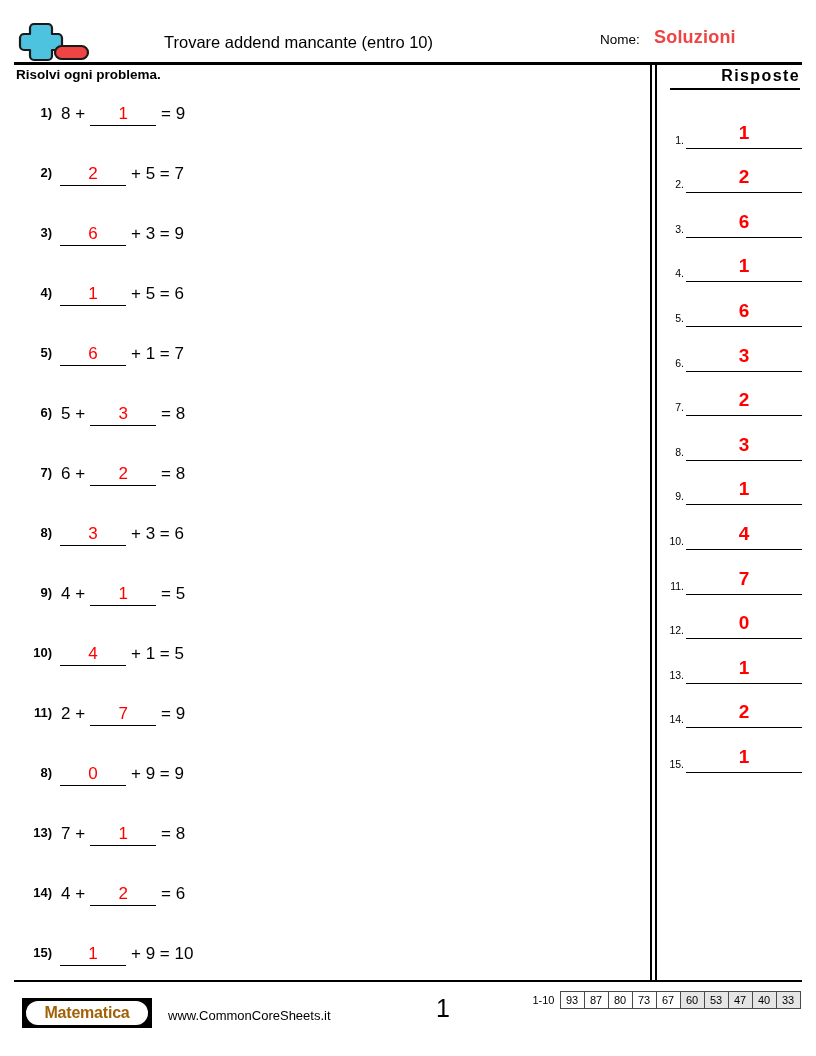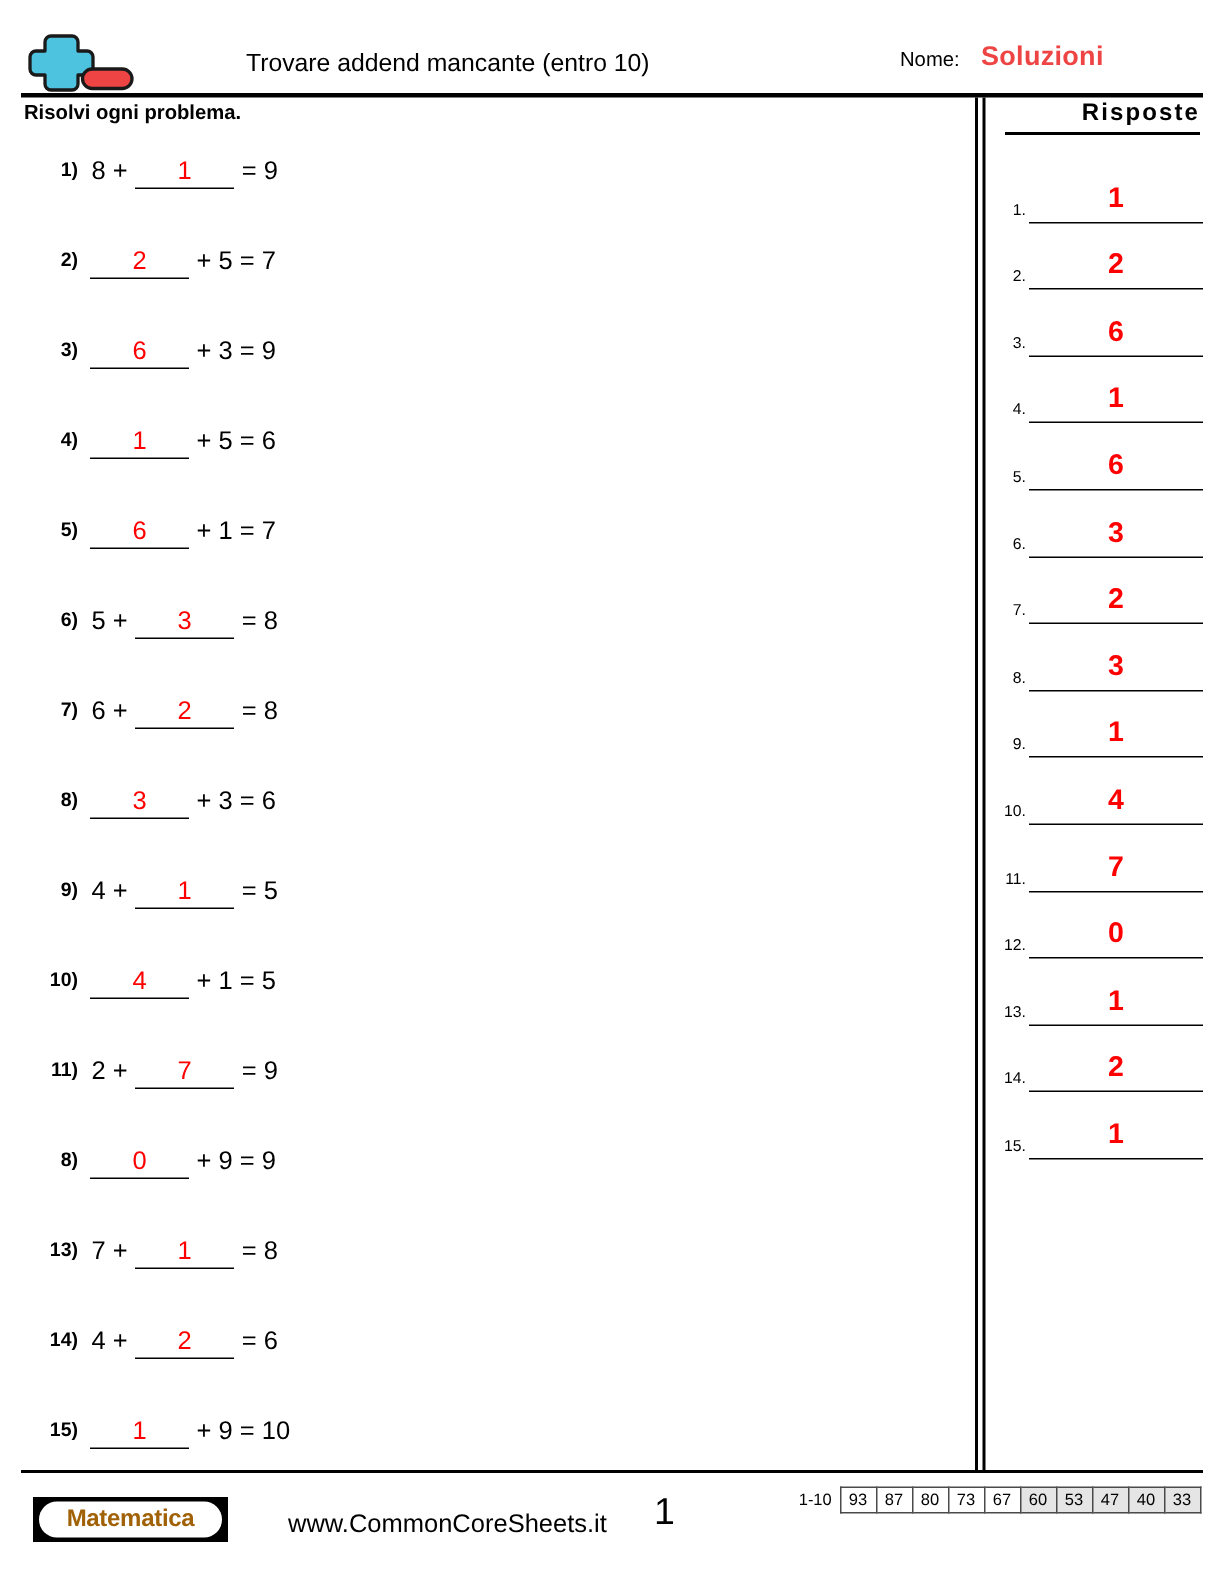--- a/index.html
+++ b/index.html
@@ -226,23 +226,22 @@
     justify-content: center;
     font-size: 16px;
     font-weight: bold;
     color: #a16207;
     letter-spacing: -0.2px;
   }
   .site {
     position: absolute;
     left: 168px;
     top: 1007px;
-    font-size: 17px;
+    font-size: 13px;
     line-height: 18px;
-    margin-left: 24px;
   }
   .page-num {
     position: absolute;
     left: 400px;
     top: 992px;
     width: 86px;
     text-align: center;
     font-size: 25px;
     line-height: 32px;
   }

